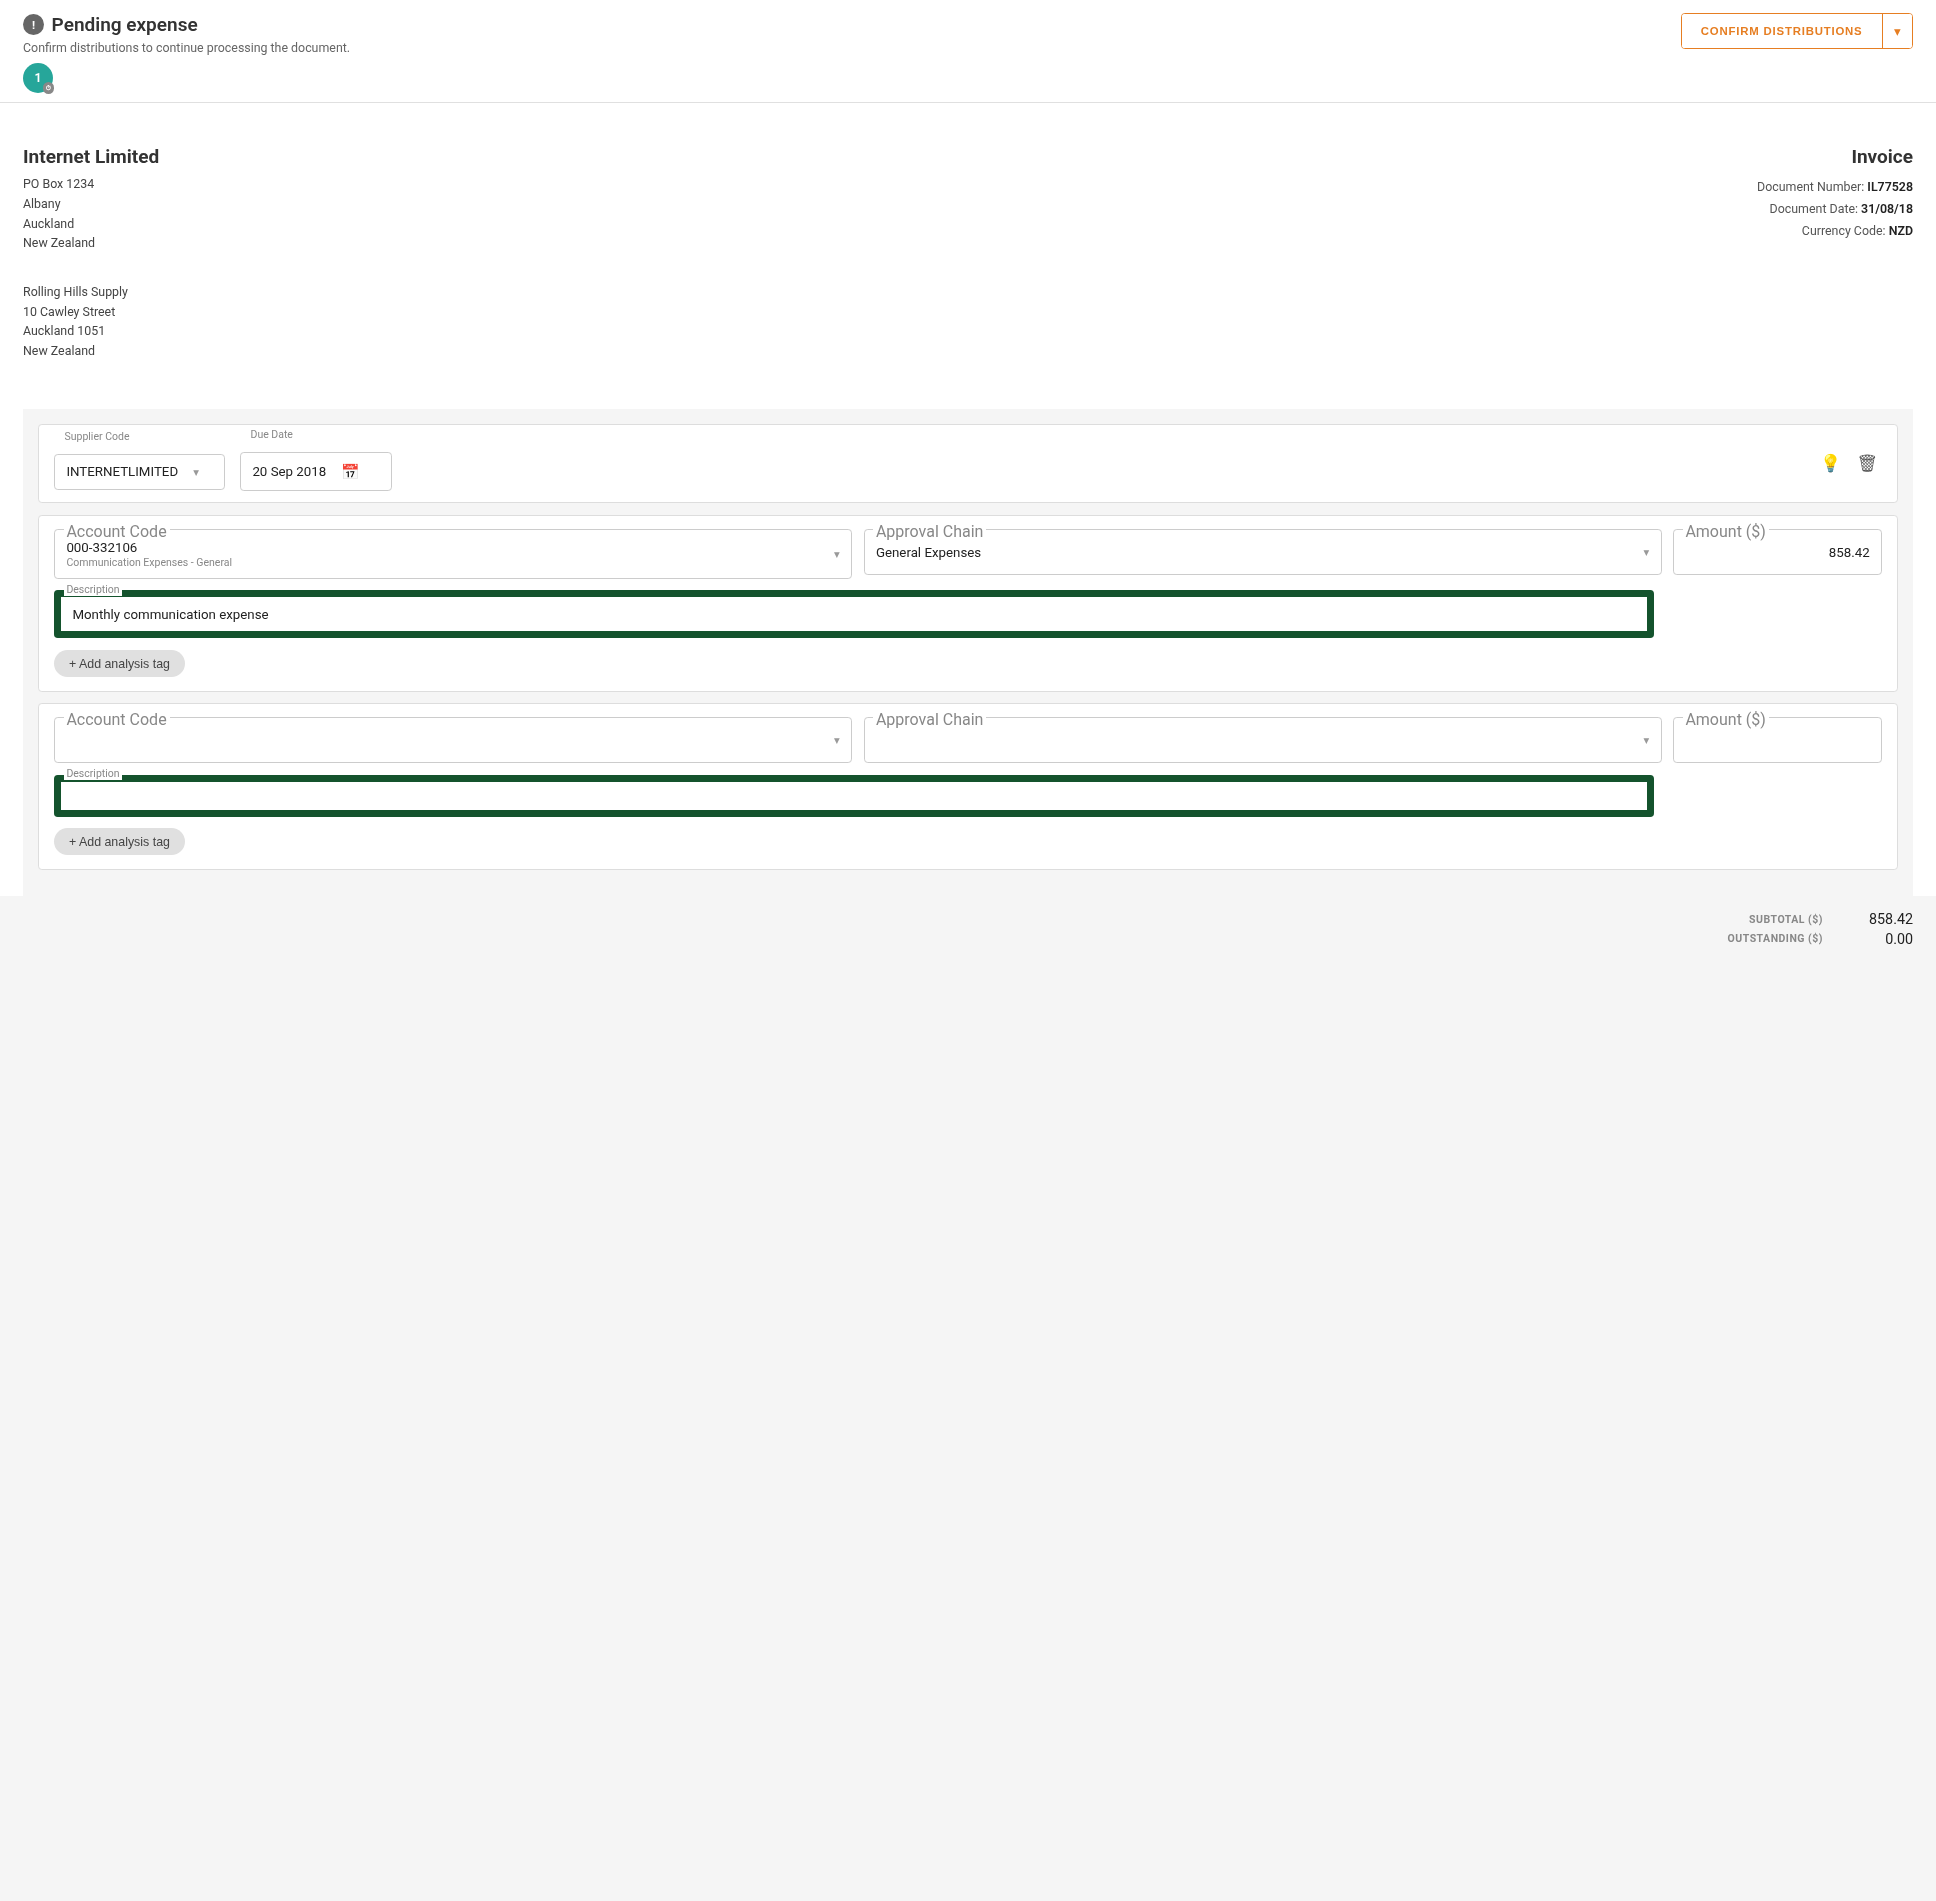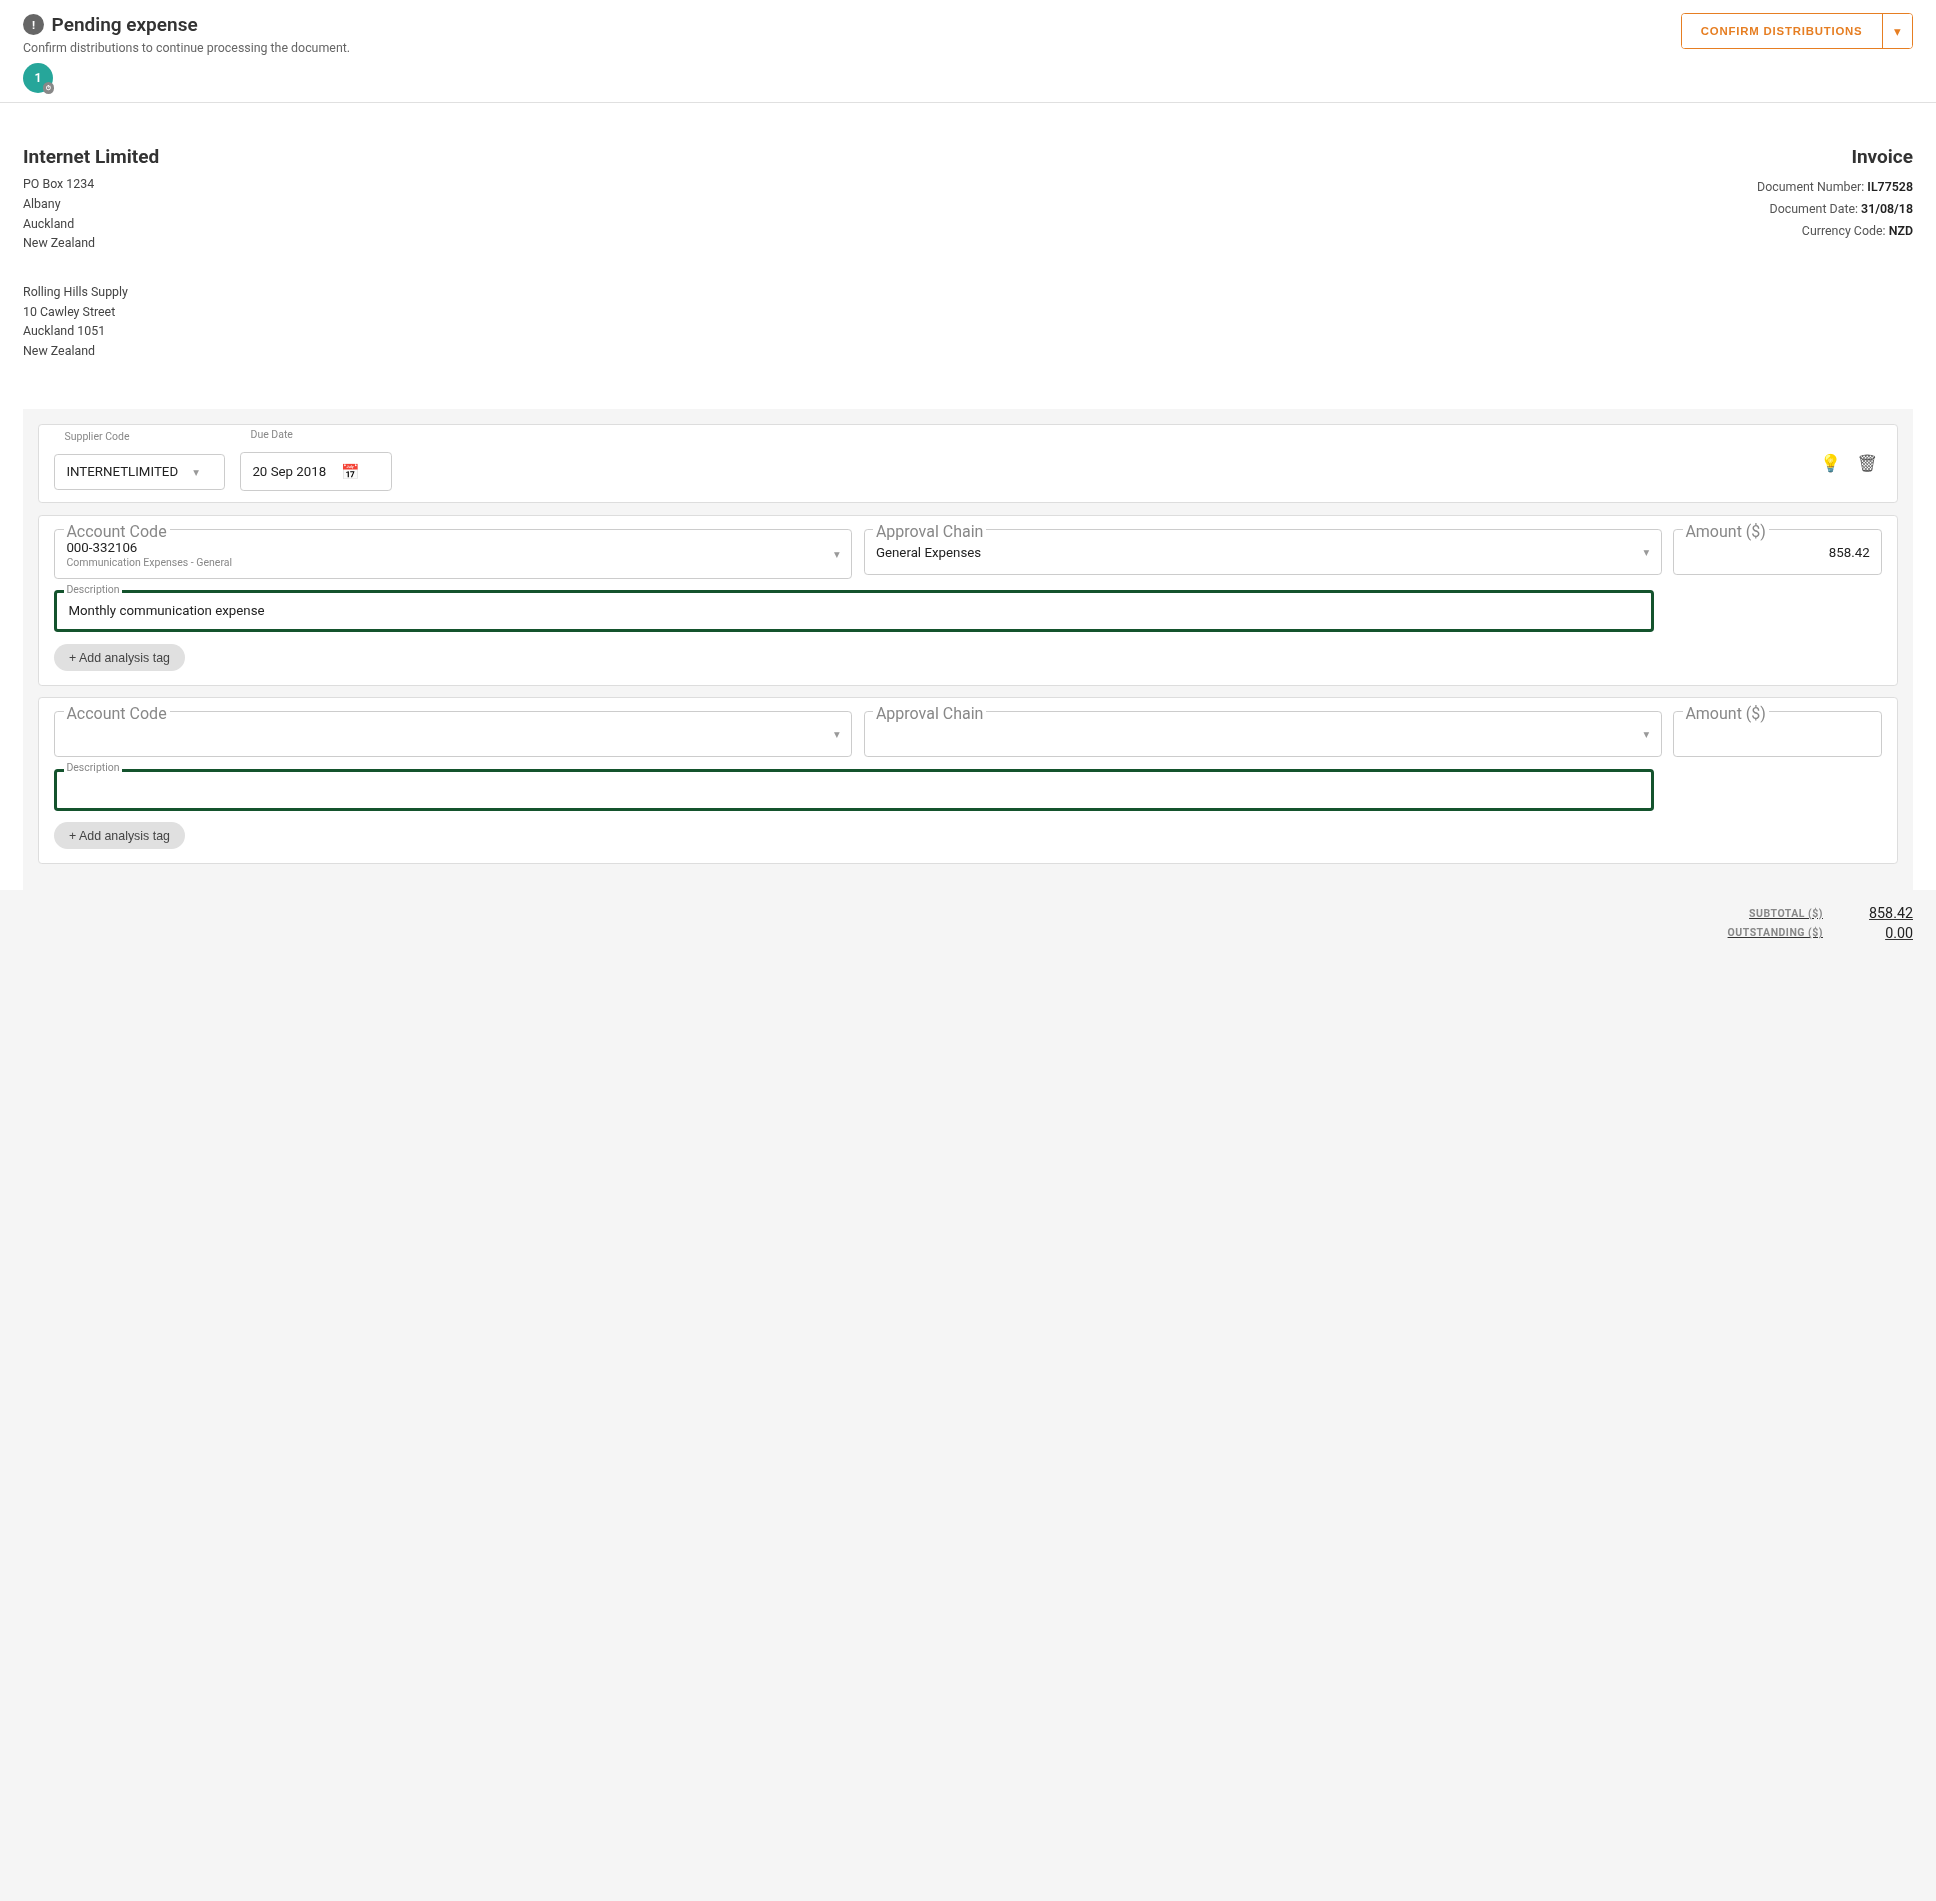--- a/index.html
+++ b/index.html
@@ -288,21 +288,21 @@
       position: absolute;
       top: -7.6px;
       left: 9.5px;
       background: #fff;
       font-size: 10.5px;
       color: #888;
       padding: 0 2.9px;
       z-index: 1;
     }
     .desc-field-inner {
-      border: 3px solid #14532d;
+      border: 7px solid #14532d;
       border-radius: 3.8px;
       padding: 9.5px 11.4px;
       min-height: 42px;
       width: calc(100% - 228px);
     }
     .desc-field-inner .desc-val {
       font-size: 13.3px;
       color: #222;
     }
     .add-tag-btn {
@@ -324,21 +324,20 @@
       padding: 15px 23px 15px;
       display: flex;
       flex-direction: column;
       align-items: flex-end;
     }
     .total-line {
       display: flex;
       gap: 23px;
       align-items: center;
       margin-bottom: 3.8px;
-      text-decoration: underline;
     }
     .total-label {
       font-size: 10.5px;
       font-weight: 700;
       color: #888;
       letter-spacing: 0.5px;
       text-align: right;
       min-width: 114px;
     }
     .total-value {

